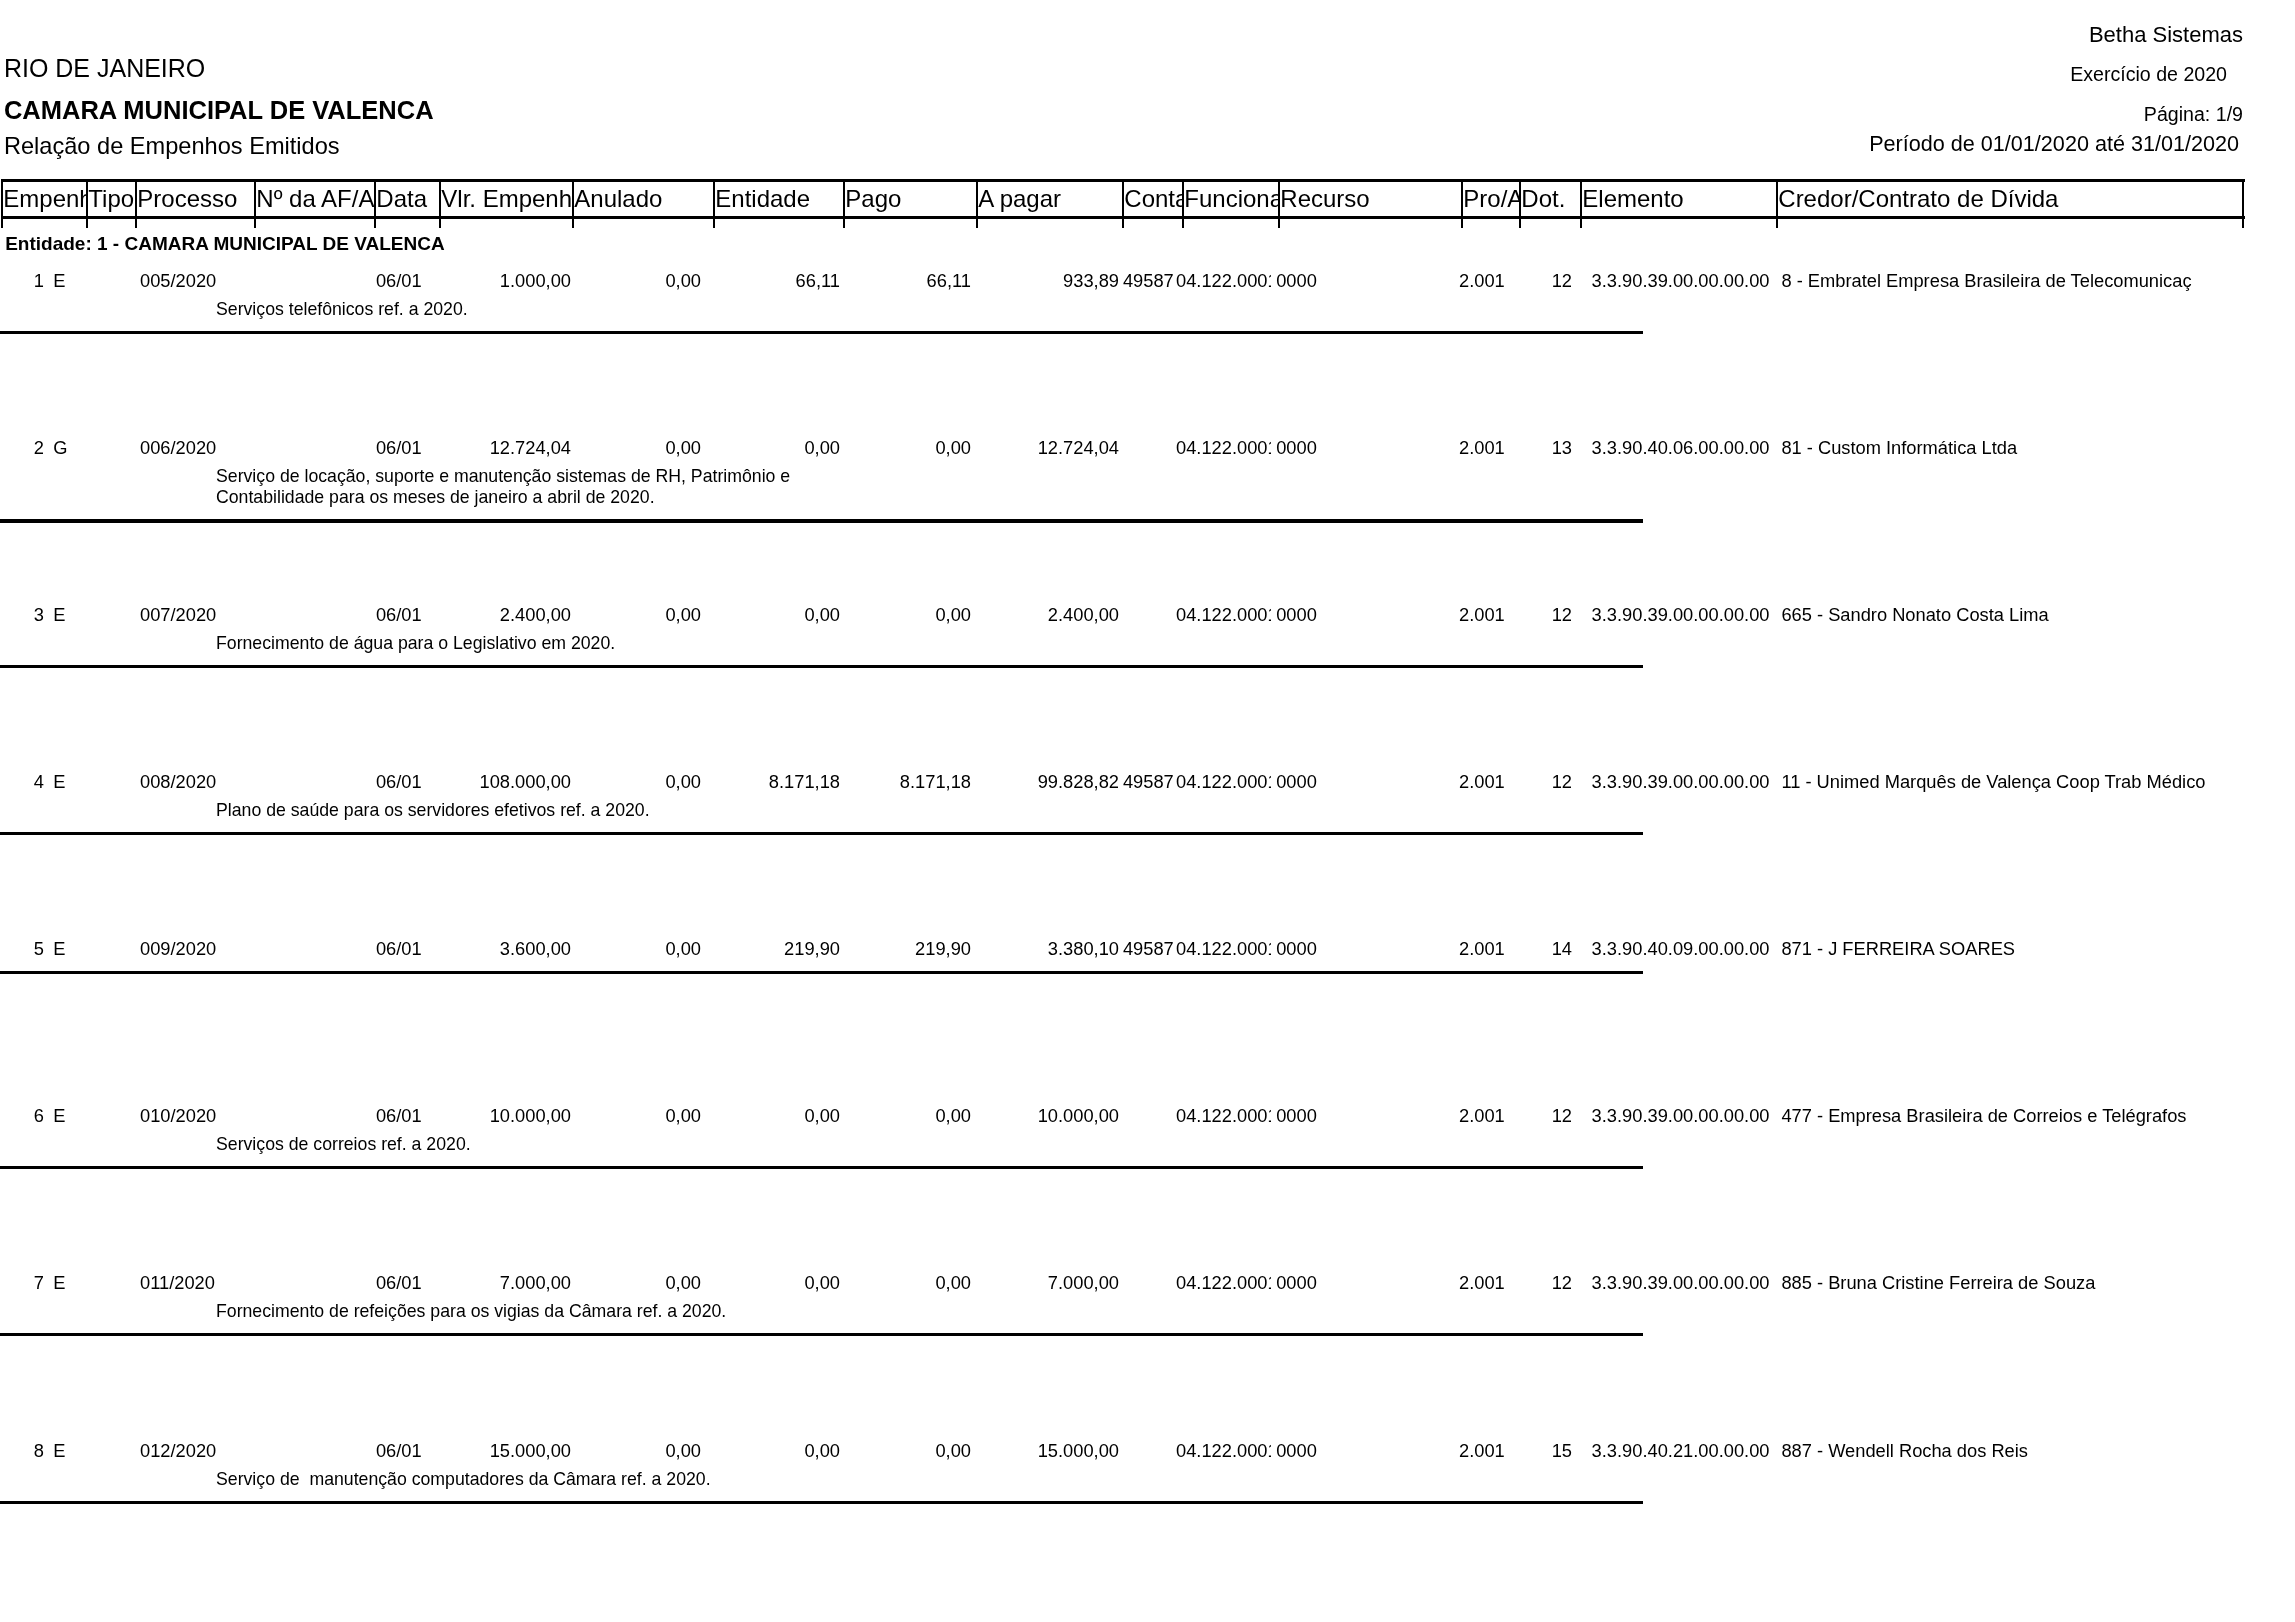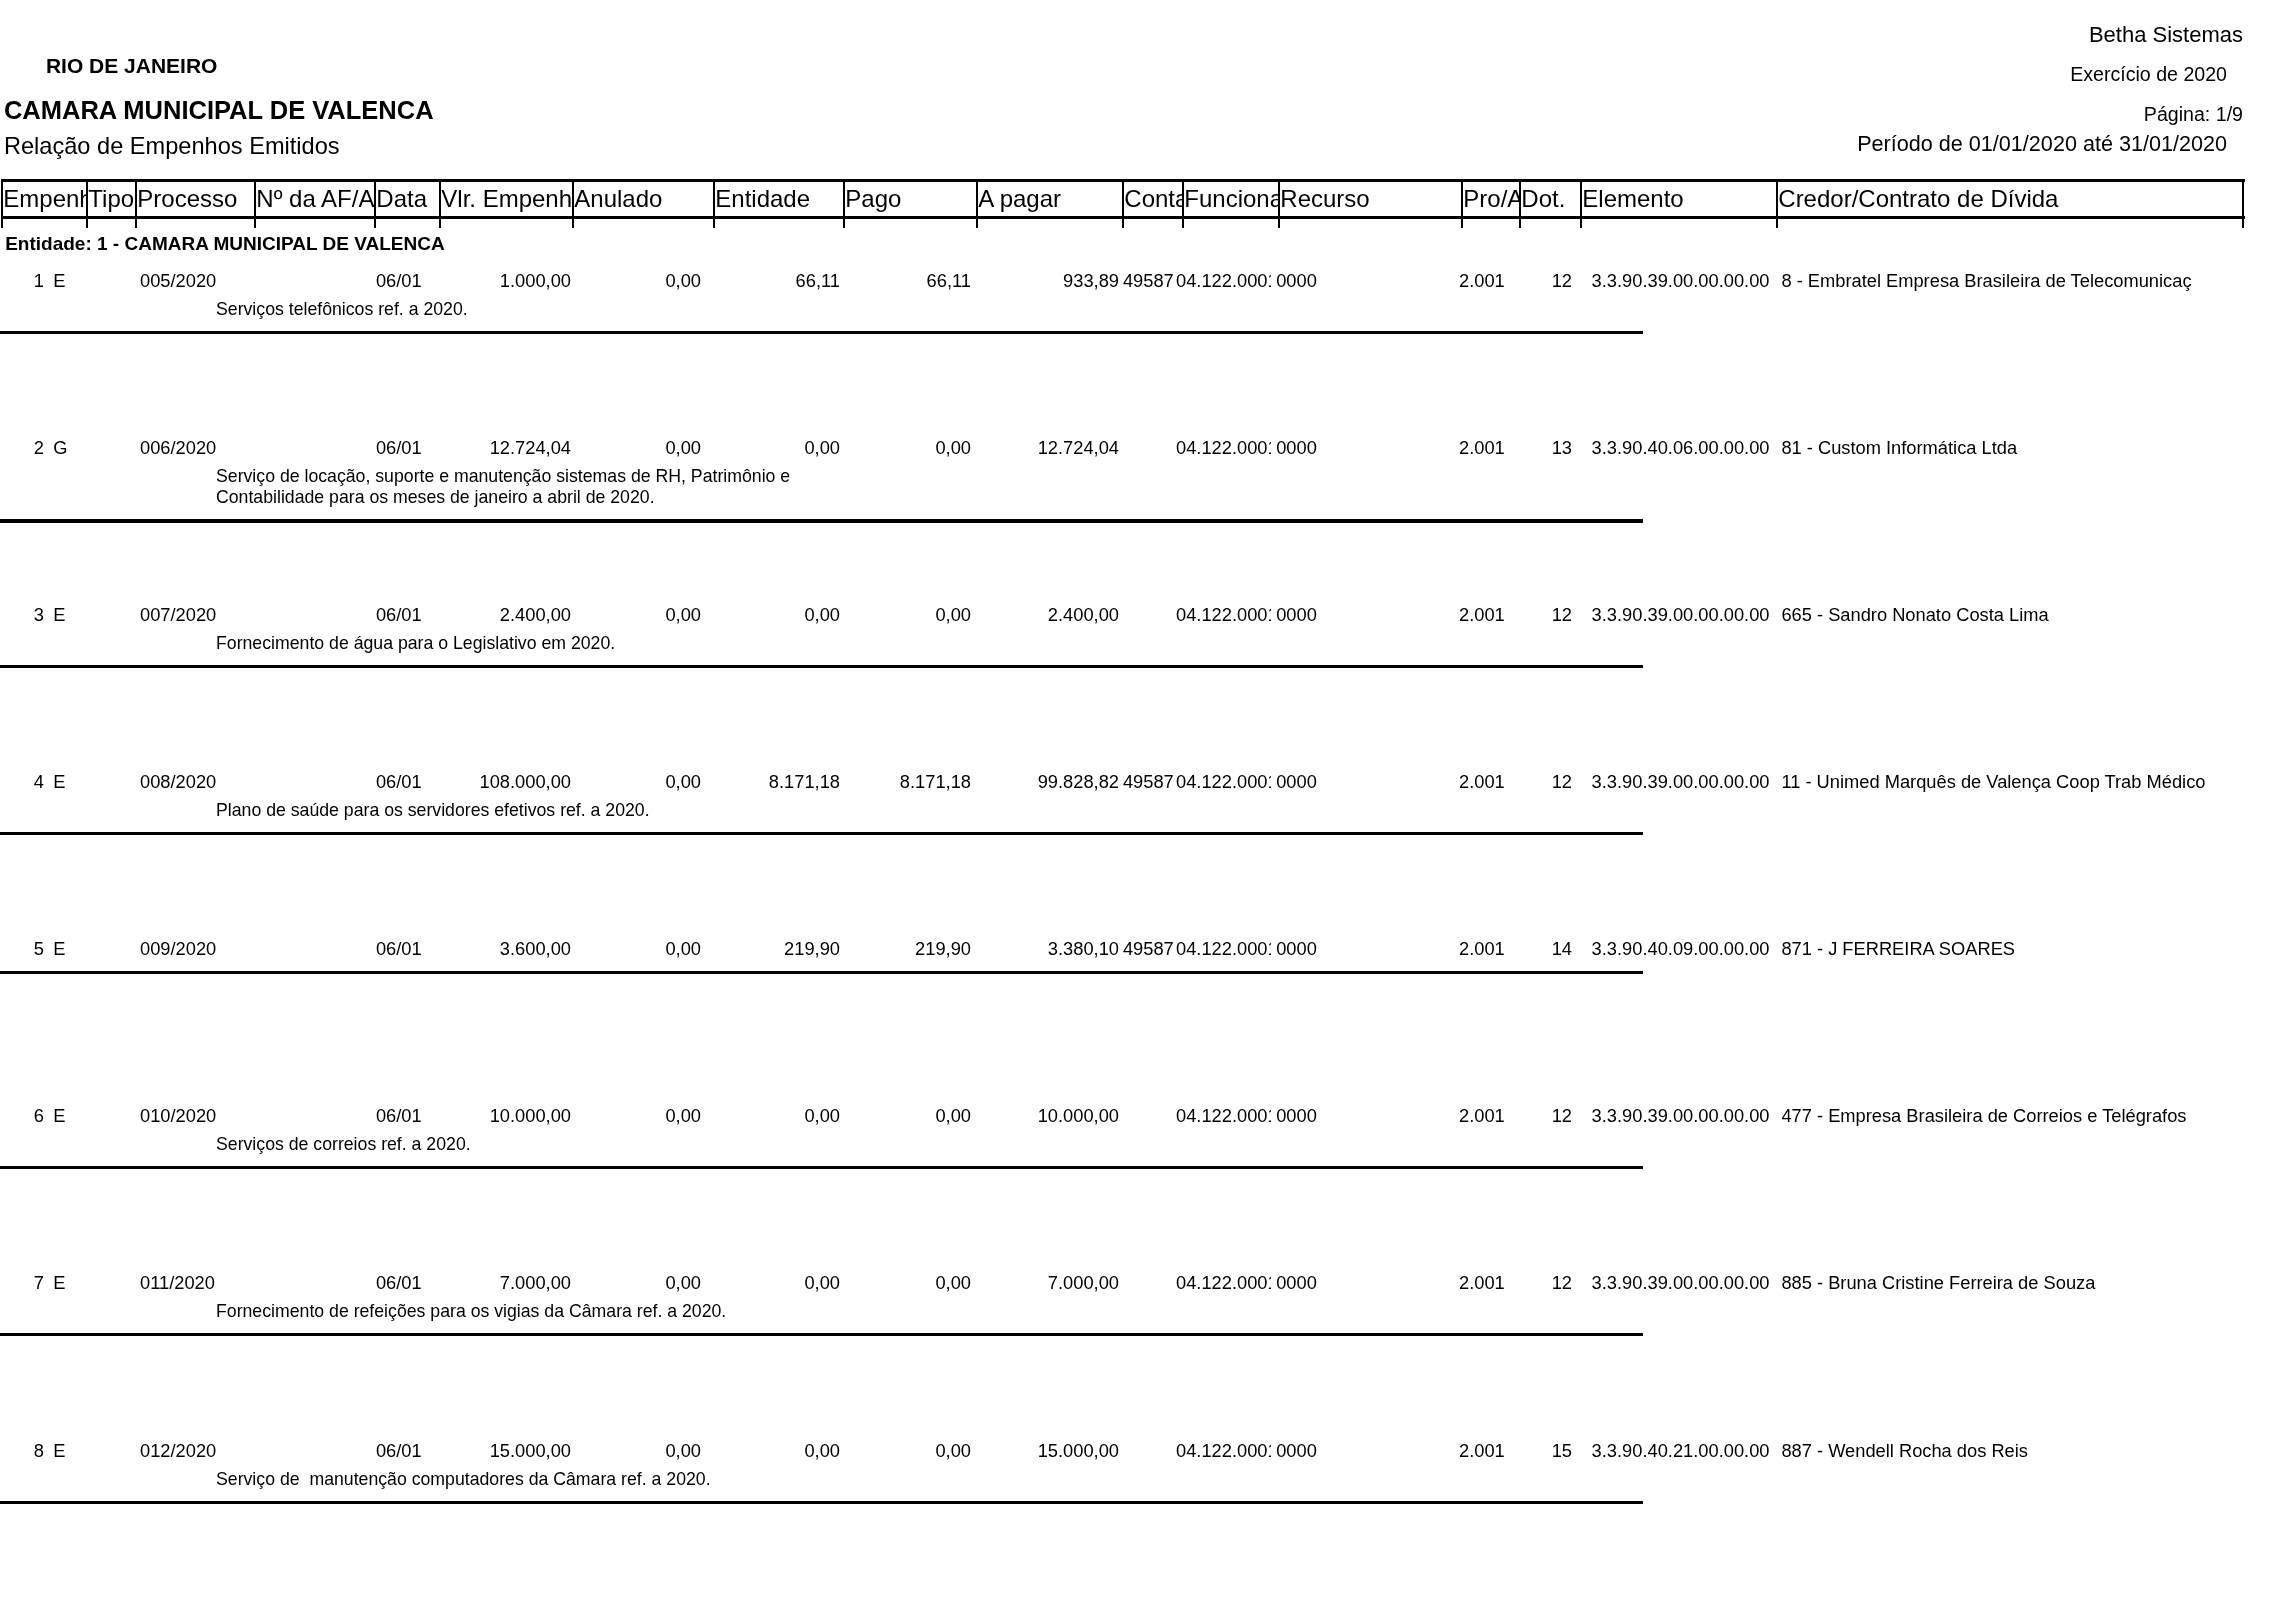--- a/index.html
+++ b/index.html
@@ -3,26 +3,26 @@
 <meta charset="utf-8">
 <style>
   html,body { margin:0; padding:0; background:#888; }
   #page {
     position:relative; width:2295px; height:1622px; background:#ffffff;
     font-family:"Liberation Sans", sans-serif; color:#000; overflow:hidden;
   }
   .abs { position:absolute; }
   
   .vendor      { top:22px;  right:52px; font-size:22px; }
-  .state       { top:54px;  left:3.9px;  font-size:21px; font-weight:bold;margin-left:42px; }
+  .state       { top:54px;  left:3.9px;  font-size:25px; font-weight:normal; }
   .exercise    { top:63px;  right:68px; font-size:19.6px; }
   .org         { top:96px; left:3.9px;  font-size:25.5px; font-weight:bold; }
   .pagelabel   { top:103px; right:52px; font-size:19.6px; }
   .reporttitle { top:133px; left:3.9px;  font-size:23.6px; }
-  .period      { top:131px; right:68px; font-size:21.6px; }
+  .period      { top:131px; right:56px; font-size:21.6px; }
 
   
   .hgrid {
     display:grid;
     grid-template-columns:85px 49px 119px 120px 65px 133px 141px 130px 133px 146px 60px 96px 183px 58px 61px 196px 468px;
   }
   .thead-wrap { left:1.3px; top:179px; width:2244px; }
   .thead { border-top:3.3px solid #000; border-bottom:3.3px solid #000; }
   .th {
     box-sizing:border-box; border-left:2px solid #000;

